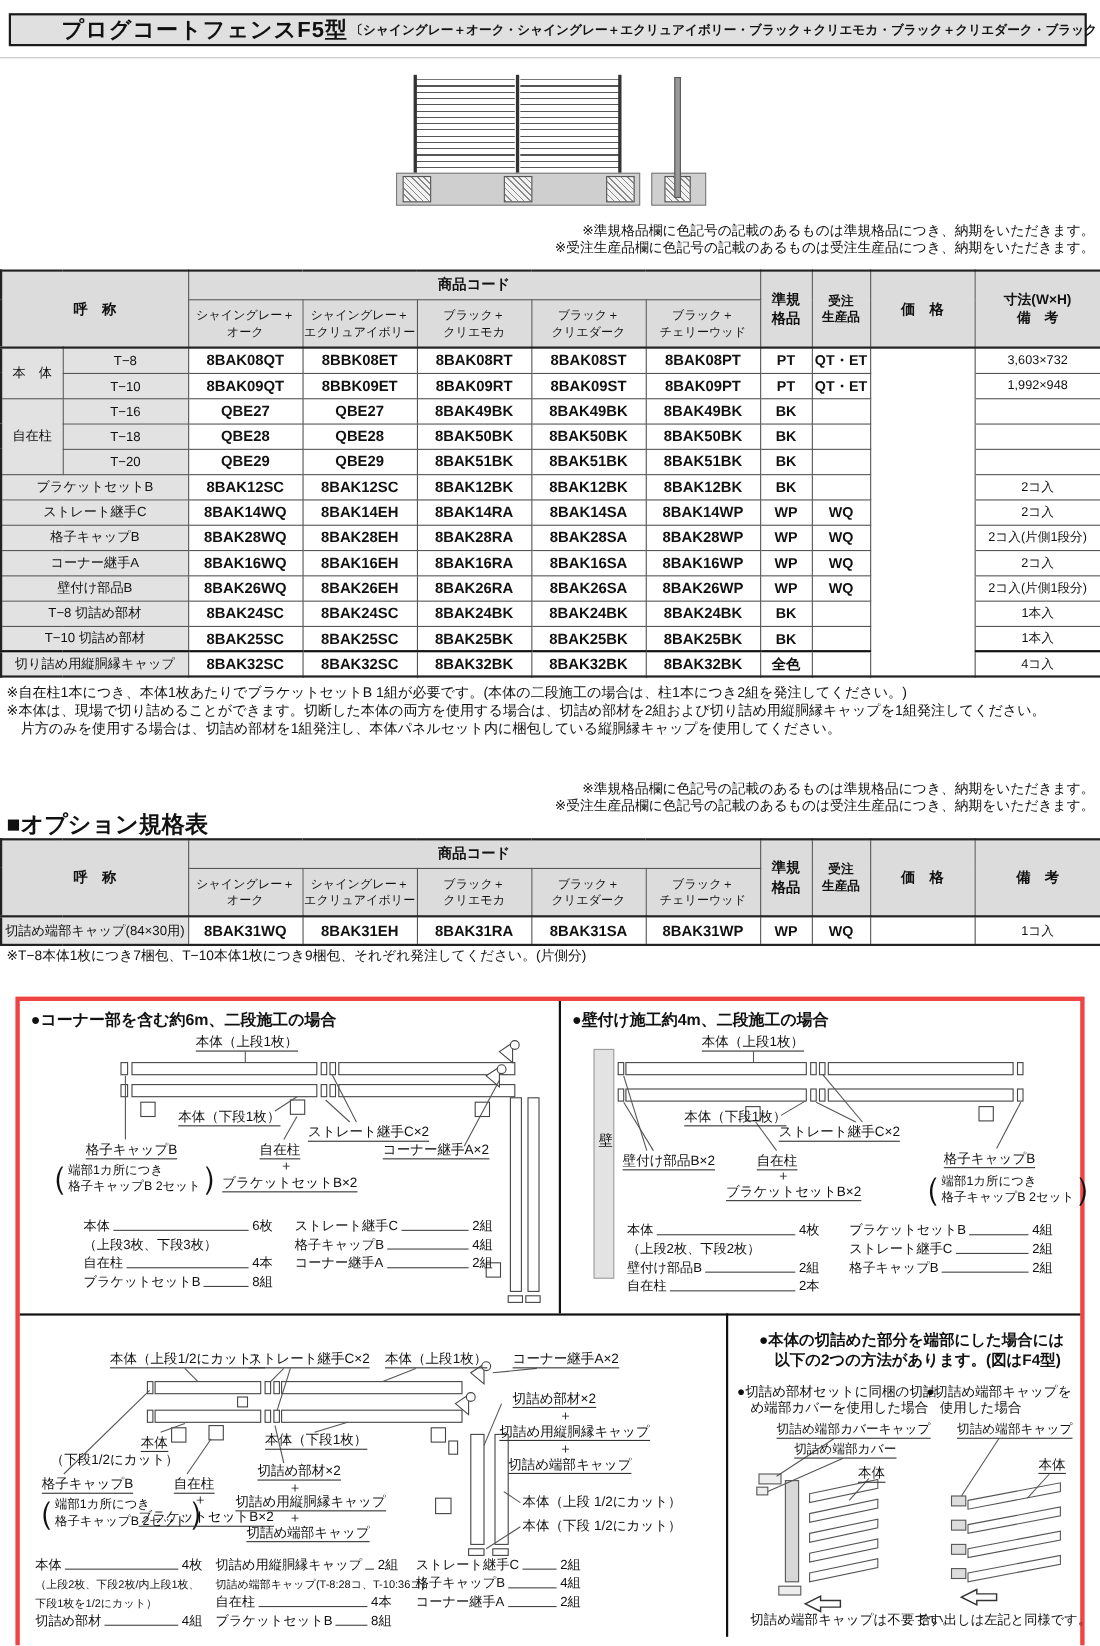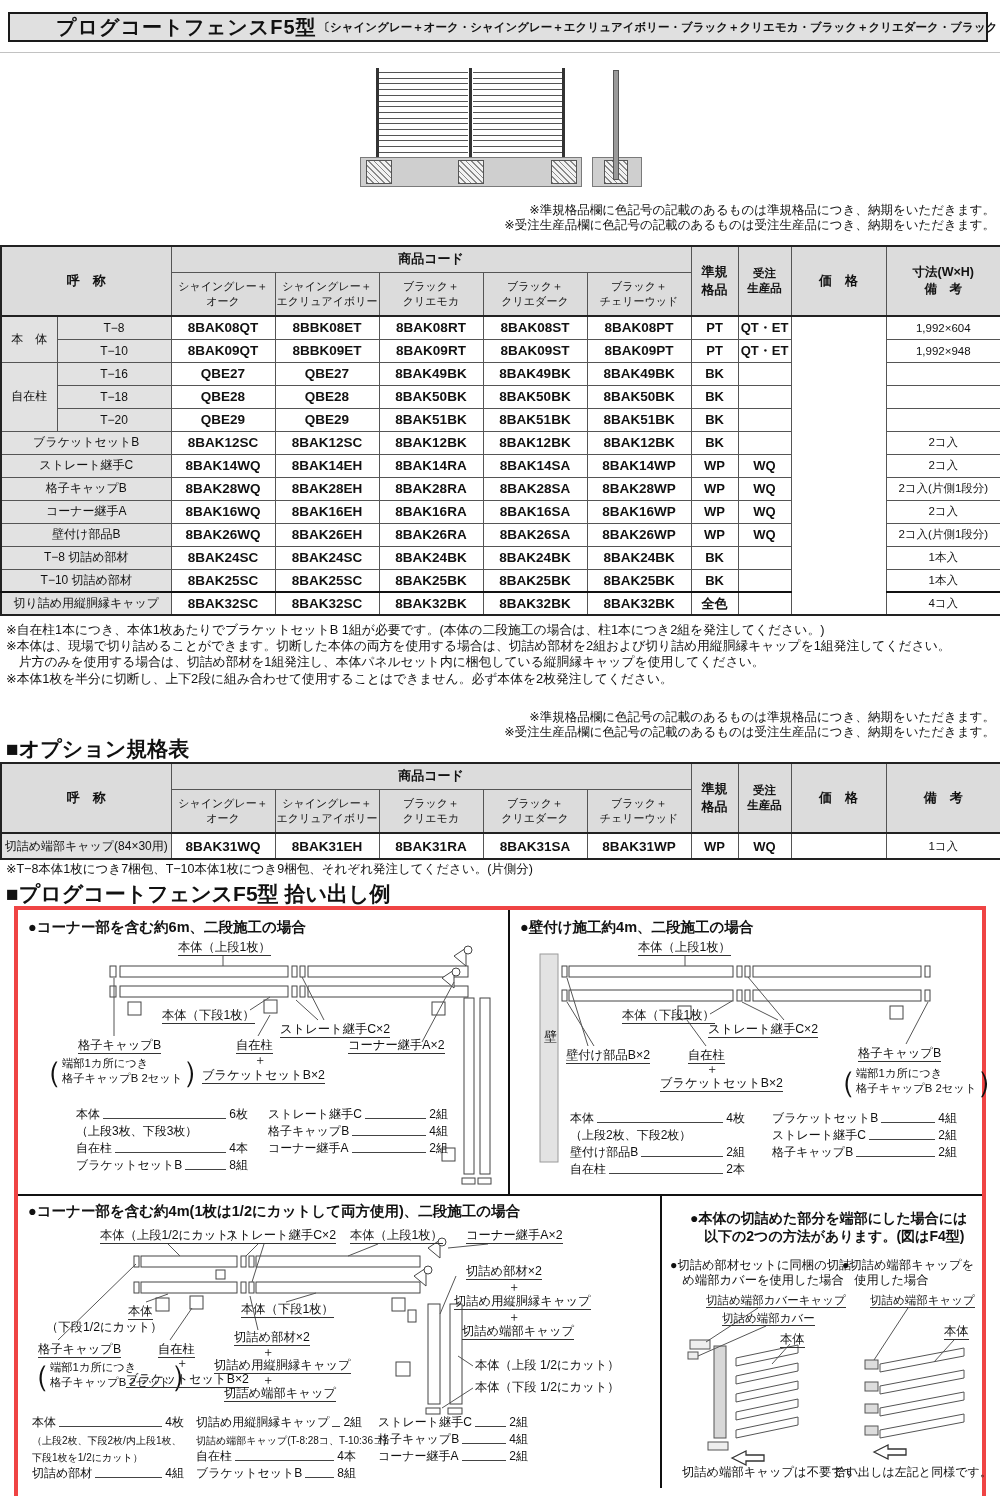--- a/index.html
+++ b/index.html
@@ -138,21 +138,21 @@
           <td class="c-group" rowspan="2">本　体</td>
           <td class="c-name">T−8</td>
           <td class="c-code">8BAK08QT</td>
           <td class="c-code">8BBK08ET</td>
           <td class="c-code">8BAK08RT</td>
           <td class="c-code">8BAK08ST</td>
           <td class="c-code">8BAK08PT</td>
           <td class="c-flag">PT</td>
           <td class="c-flag">QT・ET</td>
           <td class="c-price" style="border-bottom-style: hidden;"></td>
-          <td class="c-biko">1,992×604</td>
+          <td class="c-biko">3,603×732</td>
         </tr>
         <tr>
           <td class="c-name">T−10</td>
           <td class="c-code">8BAK09QT</td>
           <td class="c-code">8BBK09ET</td>
           <td class="c-code">8BAK09RT</td>
           <td class="c-code">8BAK09ST</td>
           <td class="c-code">8BAK09PT</td>
           <td class="c-flag">PT</td>
           <td class="c-flag">QT・ET</td>
@@ -292,21 +292,20 @@
           <td class="c-price" style="border-top-style: hidden;"></td>
           <td class="c-biko">4コ入</td>
         </tr>
       </tbody>
   </table>
 
   <div class="main-notes">
     <div>※自在柱1本につき、本体1枚あたりでブラケットセットB 1組が必要です。(本体の二段施工の場合は、柱1本につき2組を発注してください。)</div>
     <div>※本体は、現場で切り詰めることができます。切断した本体の両方を使用する場合は、切詰め部材を2組および切り詰め用縦胴縁キャップを1組発注してください。</div>
     <div>　片方のみを使用する場合は、切詰め部材を1組発注し、本体パネルセット内に梱包している縦胴縁キャップを使用してください。</div>
-    <div>※本体1枚を半分に切断し、上下2段に組み合わせて使用することはできません。必ず本体を2枚発注してください。</div>
   </div>
 
   <div class="notes-right" style="top:710px;">
     <div>※準規格品欄に色記号の記載のあるものは準規格品につき、納期をいただきます。</div>
     <div>※受注生産品欄に色記号の記載のあるものは受注生産品につき、納期をいただきます。</div>
   </div>
 
   <div class="h2" style="left:6px;top:735px;">■オプション規格表</div>
 
   <table class="spec" id="opt-table" style="top:762px;">
@@ -358,21 +357,20 @@
           <td class="c-flag">WP</td>
           <td class="c-flag">WQ</td>
           <td class="c-price"></td>
           <td class="c-biko">1コ入</td>
         </tr>
       </tbody>
   </table>
 
   <div class="footnote" style="top:861px;">※T−8本体1枚につき7梱包、T−10本体1枚につき9梱包、それぞれ発注してください。(片側分)</div>
 
-  <div class="h2" style="left:6px;top:880px;">■プログコートフェンスF5型 拾い出し例</div>
 
   <div class="pickup-box">
     <div class="divider-h"></div>
     <div class="divider-v1"></div>
     <div class="divider-v2"></div>
 
     <div class="panel" id="pA" style="left:0;top:0;width:490px;height:284px;">
       <svg width="490" height="284">
         <g fill="#fff" stroke="#444" stroke-width="1">
           <rect x="92" y="56" width="6" height="11"></rect>
@@ -588,21 +586,20 @@
           <line x1="268" y1="106" x2="298" y2="97"></line>
           <line x1="128" y1="106" x2="150" y2="98"></line>
           <line x1="40" y1="144" x2="118" y2="68"></line>
           <line x1="152" y1="144" x2="174" y2="112"></line>
           <line x1="240" y1="134" x2="232" y2="100"></line>
           <line x1="438" y1="80" x2="422" y2="118"></line>
           <line x1="455" y1="170" x2="440" y2="160"></line>
           <line x1="455" y1="192" x2="424" y2="212"></line>
         </g>
       </svg>
-      <div class="dg-title" style="left:10px;top:6px;">●コーナー部を含む約4m(1枚は1/2にカットして両方使用)、二段施工の場合</div>
       <div class="lbl" style="left:82px;top:32px;"><span class="u">本体（上段1/2にカット）</span></div>
       <div class="lbl" style="left:208px;top:32px;"><span class="u">ストレート継手C×2</span></div>
       <div class="lbl" style="left:332px;top:32px;"><span class="u">本体（上段1枚）</span></div>
       <div class="lbl" style="left:448px;top:32px;"><span class="u">コーナー継手A×2</span></div>
       <div class="lbl" style="left:223px;top:106px;"><span class="u">本体（下段1枚）</span></div>
       <div class="lbl" style="left:110px;top:108px;"><span class="u">本体</span></div>
       <div class="lbl" style="left:28px;top:124px;">（下段1/2にカット）</div>
       <div class="lbl" style="left:20px;top:146px;"><span class="u">格子キャップB</span></div>
       <div class="paren" style="left:2px;top:164px;">
         <span class="br">（</span>

